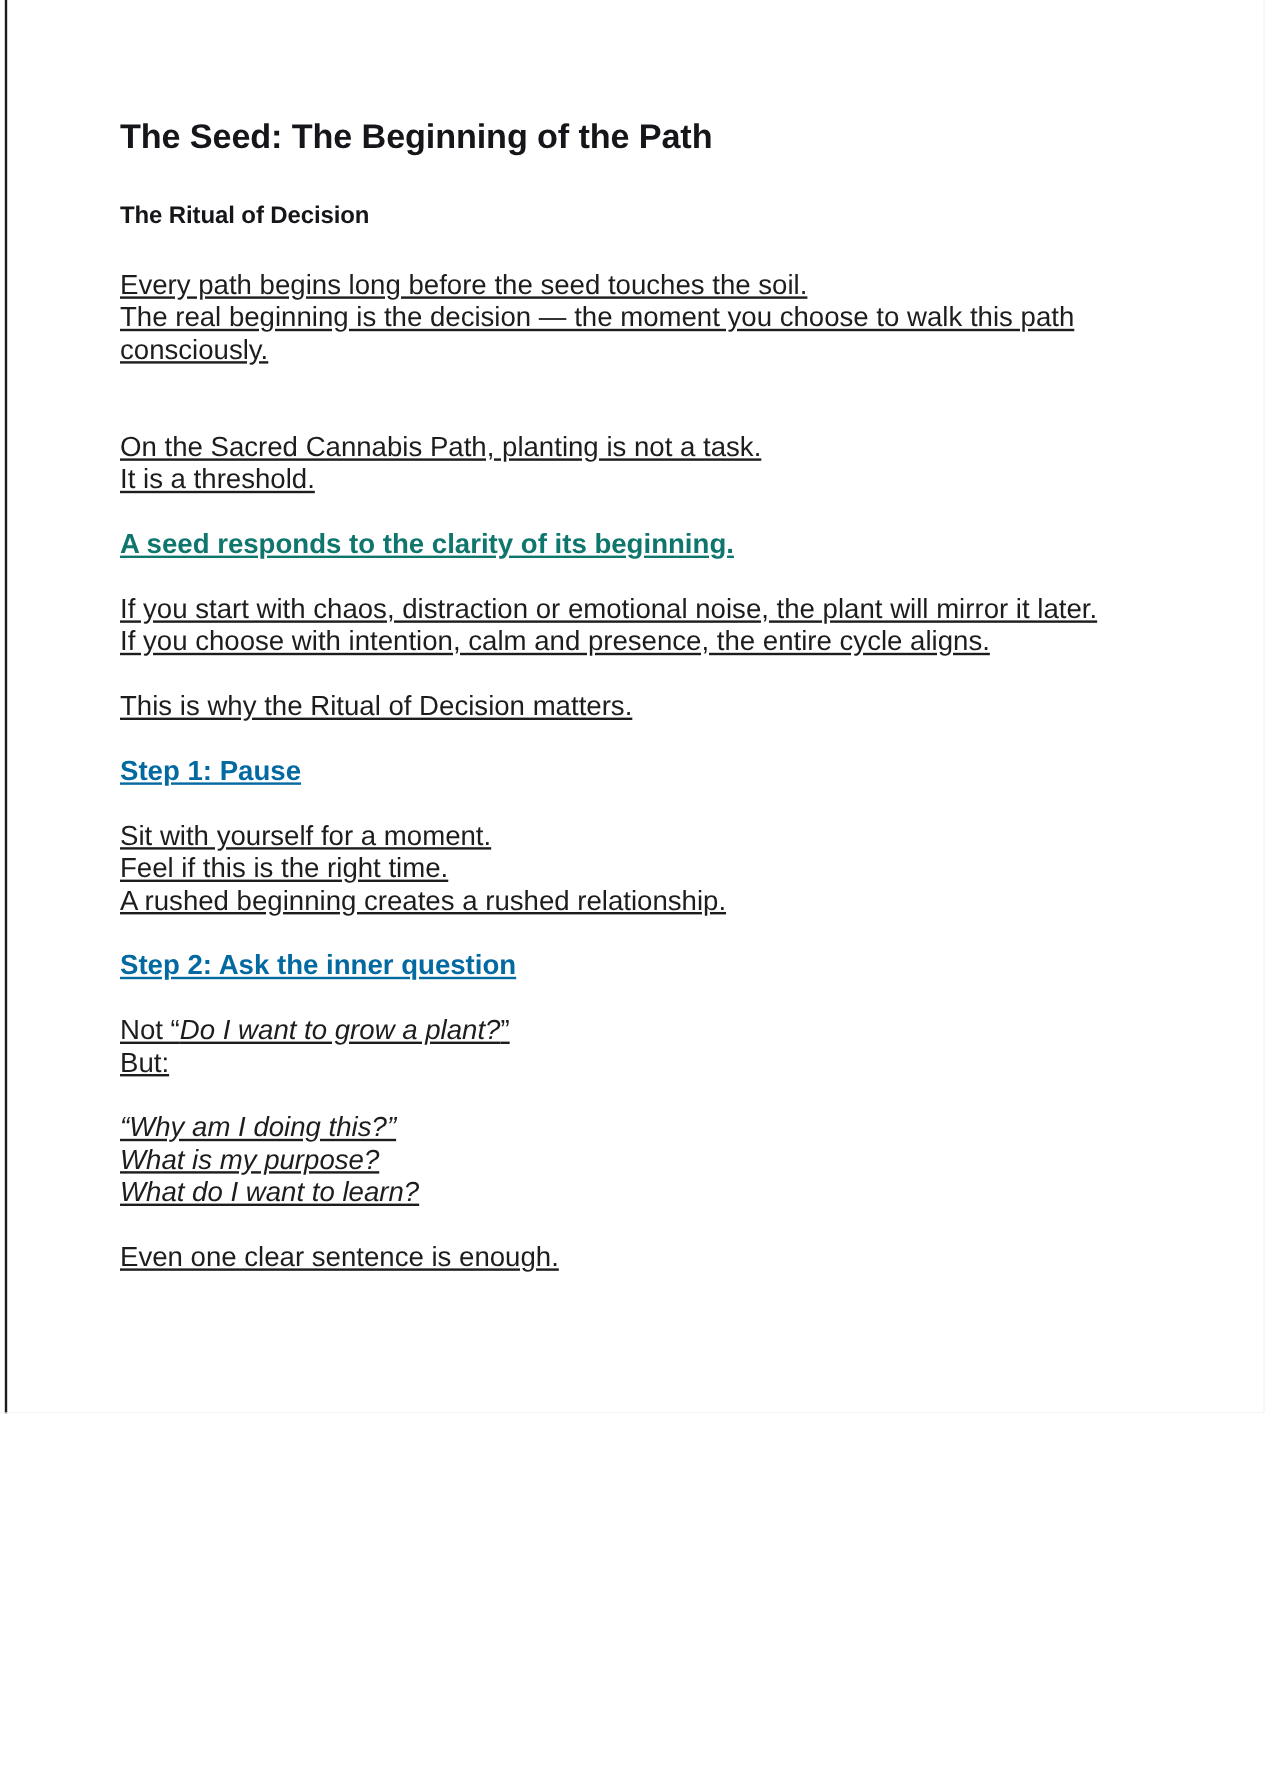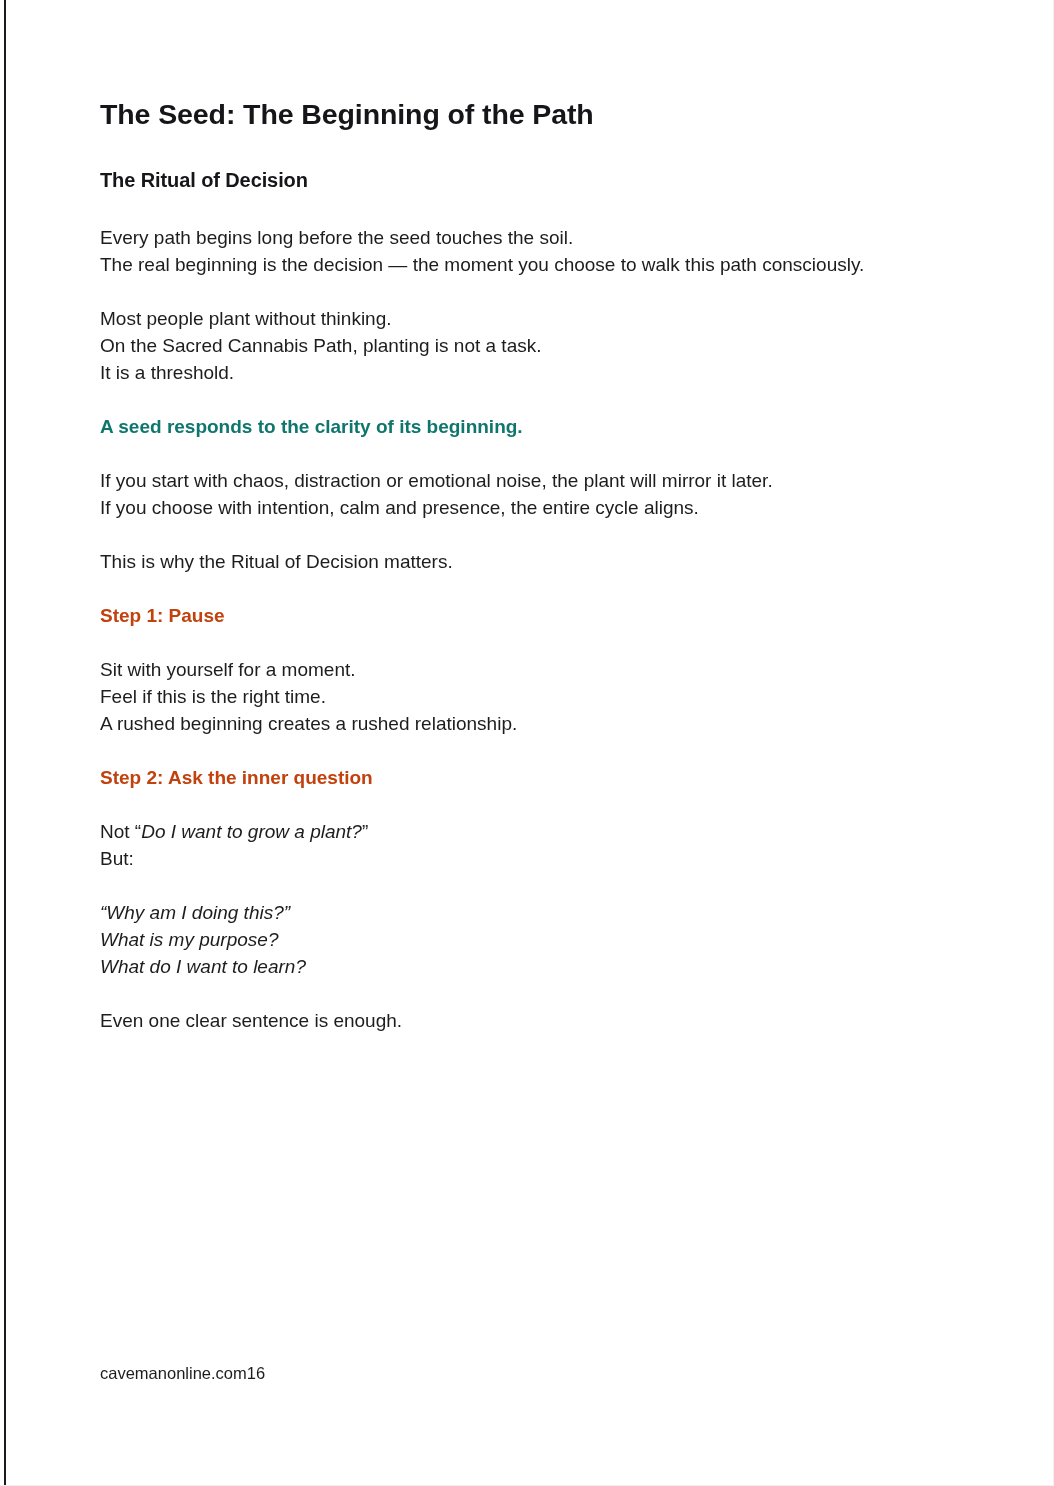--- a/index.html
+++ b/index.html
@@ -9,21 +9,21 @@
     background: #ffffff;
   }
   body {
     font-family: "Liberation Sans", sans-serif;
     color: #1a1a1a;
     -webkit-font-smoothing: antialiased;
   }
   .page {
     position: relative;
     width: 1054px;
-    height: 1486px;
+    height: 1178px;
     background: #ffffff;
     box-sizing: border-box;
     overflow: hidden;
   }
   
   .edge-rule-left {
     position: absolute;
     left: 4px;
     top: 0;
     width: 2px;
@@ -68,37 +68,38 @@
     font-size: 20px;
     font-weight: 700;
     letter-spacing: -0.1px;
     line-height: 1.25;
     color: #16161a;
     margin: 0;
     padding-top: 35px;
   }
 
   p.para {
-    font-size: 19px;
+    font-size: 23px;
     font-weight: 400;
     line-height: 27px;
     color: #1d1d1f;
     margin: 0;
     padding-top: 27px;
+    text-decoration: underline;
   }
   p.lead {
     padding-top: 31px;
   }
   p.strong-line {
     font-weight: 700;
     color: #0f766e;
   }
   p.step-head {
     font-weight: 700;
-    color: #c2410c;
+    color: #0369a1;
   }
   p.italic-block {
     font-style: italic;
   }
   em.q {
     font-style: italic;
   }
   .upright {
     font-style: normal;
   }
@@ -134,21 +135,21 @@
     <h1 class="doc-title">The Seed: The Beginning of the Path</h1>
 
     <h2 class="section-title">The Ritual of Decision</h2>
 
     <p class="para lead">
       <span>Every path begins long before the seed touches the soil.</span><br>
       <span>The real beginning is the decision — the moment you choose to walk this path consciously.</span>
     </p>
 
     <p class="para">
-      <span>Most people plant without thinking.</span><br>
+      <br>
       <span>On the Sacred Cannabis Path, planting is not a task.</span><br>
       <span>It is a threshold.</span>
     </p>
 
     <p class="para strong-line">A seed responds to the clarity of its beginning.</p>
 
     <p class="para">
       <span>If you start with chaos, distraction or emotional noise, the plant will mirror it later.</span><br>
       <span>If you choose with intention, calm and presence, the entire cycle aligns.</span>
     </p>

